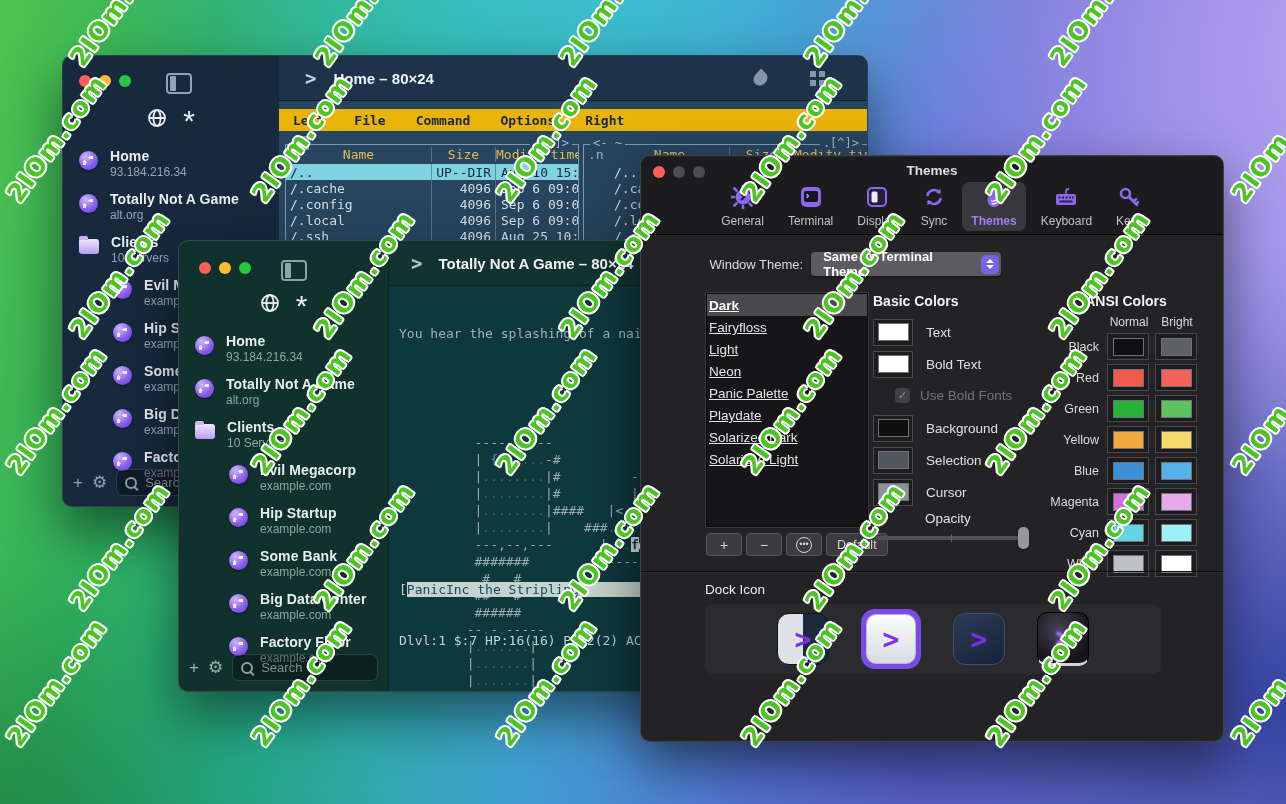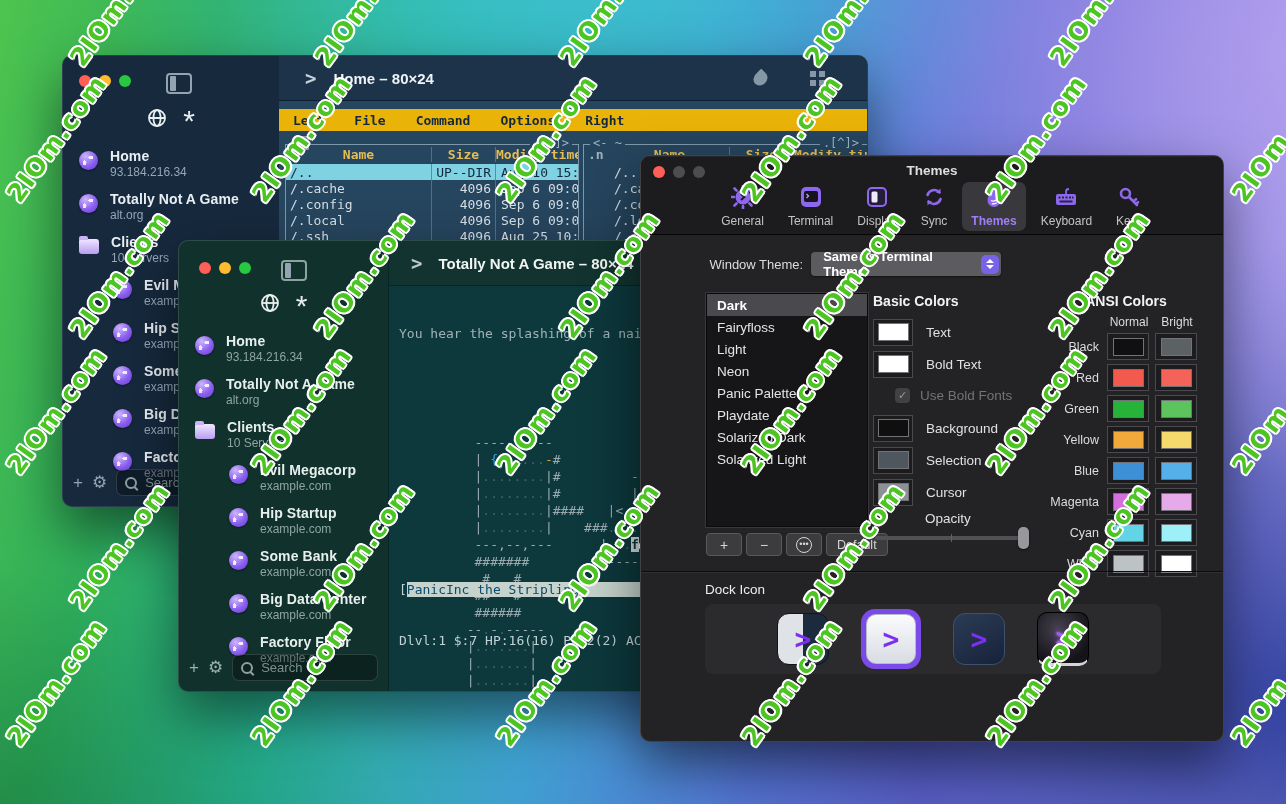--- a/index.html
+++ b/index.html
@@ -61,21 +61,21 @@
      linear-gradient(#8698a8,#8698a8) 9px 0/6px 6px no-repeat,
      linear-gradient(#8698a8,#8698a8) 0 9px/6px 6px no-repeat,
      linear-gradient(#8698a8,#8698a8) 9px 9px/6px 6px no-repeat;}
   
   .mc{position:absolute;top:44px;left:0;right:0;bottom:0;font-family:"DejaVu Sans Mono",monospace;font-size:13px;}
   .mc-menu{height:22px;margin-top:9px;background:#eab308;color:#14293c;display:flex;align-items:center;gap:30px;padding-left:14px;font-weight:700;}
   .mc-panel{position:absolute;border:1px solid #7e98ab;}
   .mc-cap{position:absolute;top:-9px;background:#26455e;color:#9db3c2;font-size:12px;padding:0 3px;line-height:14px;}
   .mc-chip{position:absolute;top:-9px;left:8px;background:#8a98a5;color:#1c3147;font-size:11px;line-height:14px;padding:0 4px;border-radius:1px;}
   .mc-hrow,.mc-row{display:grid;align-items:center;height:16px;white-space:nowrap;overflow:hidden;}
-  .mc-hrow{color:#e5bd55;height:19px;font-weight:bold;}
+  .mc-hrow{color:#e5bd55;height:19px;}
   .mc-left .mc-hrow,.mc-left .mc-row{grid-template-columns:146px 64px 1fr;}
   .mc-right .mc-hrow,.mc-right .mc-row{grid-template-columns:26px 120px 64px 1fr;}
   .mc-hrow span{text-align:center;}
   .mc-row{color:#d6dfe4;}
   .mc-row .c-name{padding-left:4px;border-right:1px solid #50708c;height:100%;display:flex;align-items:center;}
   .mc-row .c-size{text-align:right;padding-right:4px;border-right:1px solid #50708c;height:100%;display:flex;align-items:center;justify-content:flex-end;}
   .mc-row .c-time{padding-left:5px;}
   .mc-hrow .h-name{border-right:1px solid #50708c;}
   .mc-hrow .h-size{border-right:1px solid #50708c;}
   .mc-row.sel{background:#7fd2e2;color:#13293d;}
@@ -107,21 +107,21 @@
   .tab.sel .tlabel{color:#a07ef8;font-weight:700;}
   .th-row{position:absolute;top:96px;left:0;width:360px;display:flex;align-items:center;}
   .th-row .wt-label{width:168px;text-align:right;font-size:13px;color:#dcdcde;}
   .popup{margin-left:8px;height:24px;background:#5c5c60;border-radius:4px;display:flex;align-items:center;padding:0 2px 0 12px;gap:8px;box-shadow:0 1px 2px rgba(0,0,0,.5);}
   .popup .pv{font-size:13px;font-weight:600;color:#fff;}
   .popup .chev{width:19px;height:19px;border-radius:5px;background:#7862e6;display:flex;flex-direction:column;align-items:center;justify-content:center;gap:2px;}
   .popup .chev i{display:block;width:0;height:0;border-left:4px solid transparent;border-right:4px solid transparent;}
   .popup .chev .up{border-bottom:4px solid #fff;}
   .popup .chev .dn{border-top:4px solid #fff;}
   .theme-list{position:absolute;left:65px;top:137px;width:160px;height:232px;background:#161618;border:1px solid #0a0a0b;outline:1px solid #39393d;font-size:13.5px;}
-  .theme-item{padding:4px 10px 3px;color:#e4e4e6;cursor:default;}
+  .theme-item{padding:4px 2px 3px;color:#e4e4e6;cursor:default;text-decoration:underline;}
   .theme-item.sel{background:#4a4a4e;font-weight:700;color:#fff;}
   .list-btns{position:absolute;left:65px;top:377px;display:flex;gap:4px;align-items:center;}
   .lbtn{min-width:26px;height:21px;background:#3c3c3f;border:1px solid #59595d;border-radius:4px;color:#d6d6d8;
         font-size:14px;display:flex;align-items:center;justify-content:center;padding:0 4px;cursor:default;}
   .lbtn.more span{width:14px;height:14px;border:1.4px solid #d6d6d8;border-radius:50%;font-size:9px;line-height:12px;text-align:center;display:block;}
   .lbtn.default{font-size:12.5px;padding:0 10px;}
   .col-h{font-weight:700;font-size:14px;color:#f2f2f4;}
   .basic{position:absolute;left:232px;top:137px;width:180px;}
   .basic .col-h{margin-bottom:10px;}
   .brow{display:flex;align-items:center;gap:13px;height:26px;margin-bottom:6px;}

